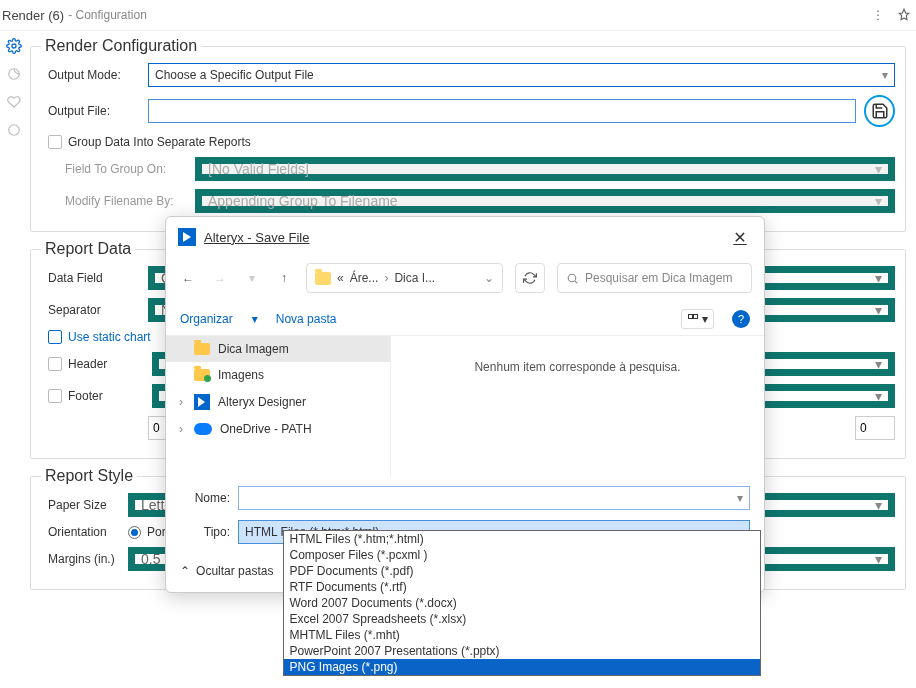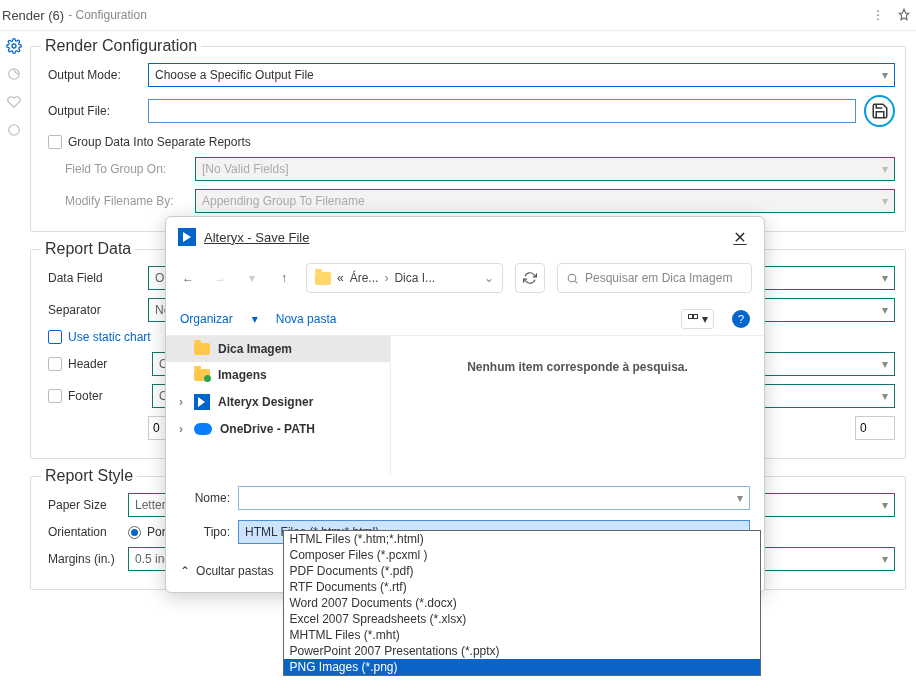--- a/index.html
+++ b/index.html
@@ -18,21 +18,21 @@
 .left-rail .inactive { color: #aaa; }
 
 .content { flex: 1; padding: 6px 10px 10px 2px; }
 fieldset { border: 1px solid #ddd; border-radius: 2px; padding: 8px 10px 10px 10px; margin-bottom: 8px; }
 legend { font-size: 16px; color: #333; padding: 0 4px; }
 .row { display: flex; align-items: center; margin-bottom: 8px; margin-left: 7px; }
 .row label { width: 100px; color: #333; }
 .row .ctrl { flex: 1; }
 .select, .input { width: 100%; height: 24px; border: 1px solid #0066cc; background: #fff; padding: 0 6px; font-size: 12px; display: flex; align-items: center; justify-content: space-between; }
 .select .chev { color: #888; }
-.input-plain { border: 1px solid #0f766e; height: 24px; width: 100%; display: flex; align-items: center; padding: 0 6px; font-size: 12px; background: #fff; color: #666; justify-content: space-between; }
+.input-plain { border: 7px solid #0f766e; height: 24px; width: 100%; display: flex; align-items: center; padding: 0 6px; font-size: 14px; background: #fff; color: #666; justify-content: space-between; }
 .input-plain.disabled { background: #f3f3f3; color: #aaa; }
 .input-blue { border: 1px solid #4a90d9; height: 24px; width: 100%; background: #fff; padding: 0 6px; }
 .indent { margin-left: 24px; }
 .checkbox { width: 14px; height: 14px; border: 1px solid #bbb; border-radius: 2px; margin-right: 6px; display: inline-block; background: #fff; }
 .radio { width: 13px; height: 13px; border: 1px solid #666; border-radius: 50%; margin-right: 6px; display: inline-flex; align-items: center; justify-content: center; }
 .radio.checked::after { content: ''; width: 7px; height: 7px; background: #0066cc; border-radius: 50%; }
 .save-circle { width: 32px; height: 32px; border: 2px solid #0099e6; border-radius: 50%; display: flex; align-items: center; justify-content: center; color: #444; margin-left: 8px; }
 
 .sub-row label { color: #999; }
 
@@ -52,21 +52,21 @@
 .folder-icon::before { content: ''; position: absolute; left: 0; top: -3px; width: 7px; height: 3px; background: #ffd86b; border-radius: 1px; }
 .bc-sep { color: #888; }
 .refresh { width: 30px; height: 30px; border: 1px solid #ddd; border-radius: 4px; display: flex; align-items: center; justify-content: center; color: #555; }
 .search { flex: 1; max-width: 195px; border: 1px solid #ddd; border-radius: 4px; height: 30px; display: flex; align-items: center; padding: 0 8px; color: #888; gap: 6px; }
 
 .dlg-toolbar { display: flex; align-items: center; padding: 6px 14px; gap: 18px; border-bottom: 1px solid #eee; }
 .link-blue { color: #0066cc; cursor: pointer; display: flex; align-items: center; gap: 19px; }
 .help-dot { width: 18px; height: 18px; border-radius: 50%; background: #0066cc; color: #fff; display: flex; align-items: center; justify-content: center; font-size: 11px; }
 .view-btn { display: flex; align-items: center; gap: 3px; border: 1px solid #ddd; padding: 2px 5px; border-radius: 3px; }
 
-.dlg-body { display: flex; height: 140px; font-weight: bold; }
+.dlg-body { display: flex; height: 140px; }
 .dlg-left { width: 225px; border-right: 1px solid #eee; overflow-y: auto; }
 .tree-item { display: flex; align-items: center; padding: 6px 10px; gap: 8px; cursor: pointer; }
 .tree-item.selected { background: #e8e8e8; }
 .tree-chev { color: #888; width: 10px; display: inline-flex; justify-content: center; }
 .folder2 { width: 16px; height: 12px; background: #ffc84a; border-radius: 2px; position: relative; }
 .folder2::before { content:''; position:absolute; left:0; top:-3px; width:7px; height:3px; background:#ffc84a; border-radius:1px; }
 .folder2.green::after { content:''; position:absolute; right:-1px; bottom:-1px; width:7px; height:7px; background:#2ea44f; border-radius:50%; }
 .app-icon { width: 16px; height: 16px; background:#0066cc; position:relative; }
 .app-icon::after { content:''; position:absolute; left:4px; top:3px; border-left:7px solid #fff; border-top:5px solid transparent; border-bottom:5px solid transparent; }
 .cloud-icon { width: 18px; height: 12px; background:#0a7cff; border-radius: 6px; position:relative; }

